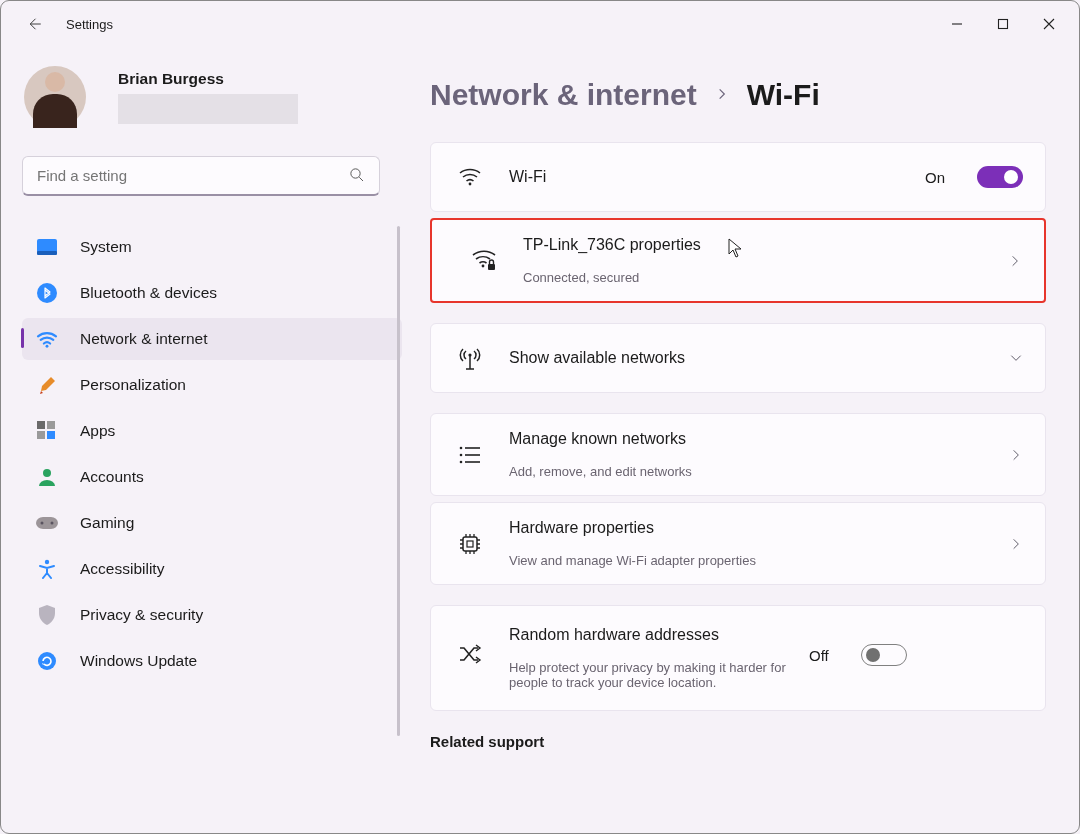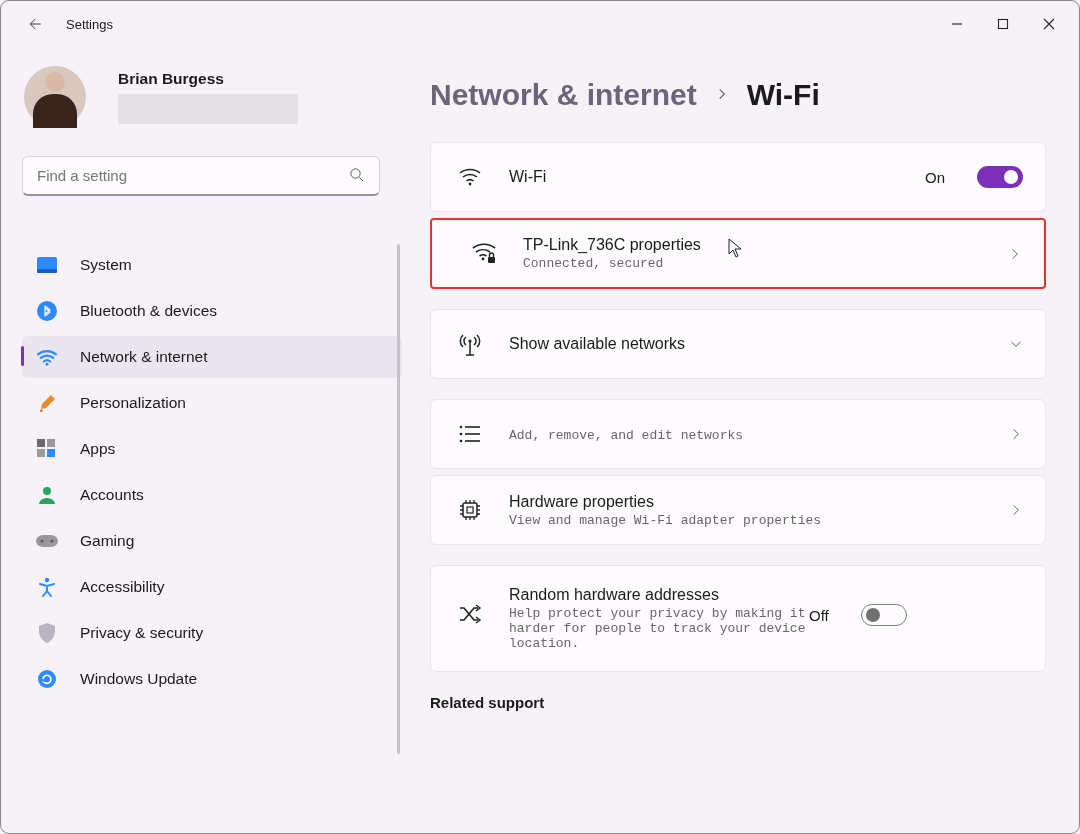--- a/index.html
+++ b/index.html
@@ -65,21 +65,21 @@
     .profile-name { font-weight: 700; font-size: 15.5px; padding-top:4px;}
     .profile-blur {
       margin-top: 6px;
       width: 180px; height: 30px;
       background: #e4e0e6;
       filter: blur(0.6px);
     }
     .search-wrap {
       position: relative;
       width: 358px;
-      margin-bottom: 48px;
+      margin-bottom: 30px;
     }
     .search {
       width: 100%;
       height: 40px;
       border-radius: 6px;
       border: 1px solid #d6d1db;
       border-bottom: 2px solid #9a90a5;
       background: #fdfbfe;
       padding: 0 44px 0 14px;
       font-size: 15px;
@@ -151,21 +151,21 @@
       cursor: pointer;
     }
     .card.highlight {
       border: 2.5px solid #e7352c;
       border-radius: 4px;
       padding-left: 37px;
     }
     .card-icon { width: 30px; display:flex; justify-content:center; margin-right: 24px;}
     .card-text { flex:1; }
     .card-title { font-size: 16px; color:#1b1b1b;}
-    .card-sub { font-size: 13px; color:#6a6470; margin-top: 2px; font-family: Liberation Mono, monospace;}
+    .card-sub { font-size: 13px; color:#6a6470; margin-top: 16px;}
     .card-action { display:flex; align-items:center; gap:32px;}
     .on-off-label {font-size:15px; color:#1b1b1b;}
     .toggle {
       width:46px; height:22px; border-radius:11px;
       position:relative;
     }
     .toggle.on { background:#7c2fb8;}
     .toggle.off { background:#fdfbfe; border:1px solid #808080;}
     .toggle-knob {
       position:absolute; width:14px; height:14px; border-radius:50%;
@@ -436,20 +436,21 @@
           <svg width="22" height="18" viewBox="0 0 22 18">
               <circle cx="2" cy="2" r="1.3" fill="#222"></circle>
               <path d="M6 2h15" stroke="#222" stroke-width="1.6"></path>
               <circle cx="2" cy="9" r="1.3" fill="#222"></circle>
               <path d="M6 9h15" stroke="#222" stroke-width="1.6"></path>
               <circle cx="2" cy="16" r="1.3" fill="#222"></circle>
               <path d="M6 16h15" stroke="#222" stroke-width="1.6"></path>
             </svg>
         </div>
         <div class="card-text">
+          <div class="card-title">Manage known networks</div>
           <div class="card-sub">Add, remove, and edit networks</div>
         </div>
         <div class="card-action chev-right">
           <svg width="14" height="14" viewBox="0 0 24 24">
               <path d="M8 4l8 8-8 8" stroke="#565260" stroke-width="1.6" fill="none"></path>
             </svg>
         </div>
       </div>
 
       <div class="card">

